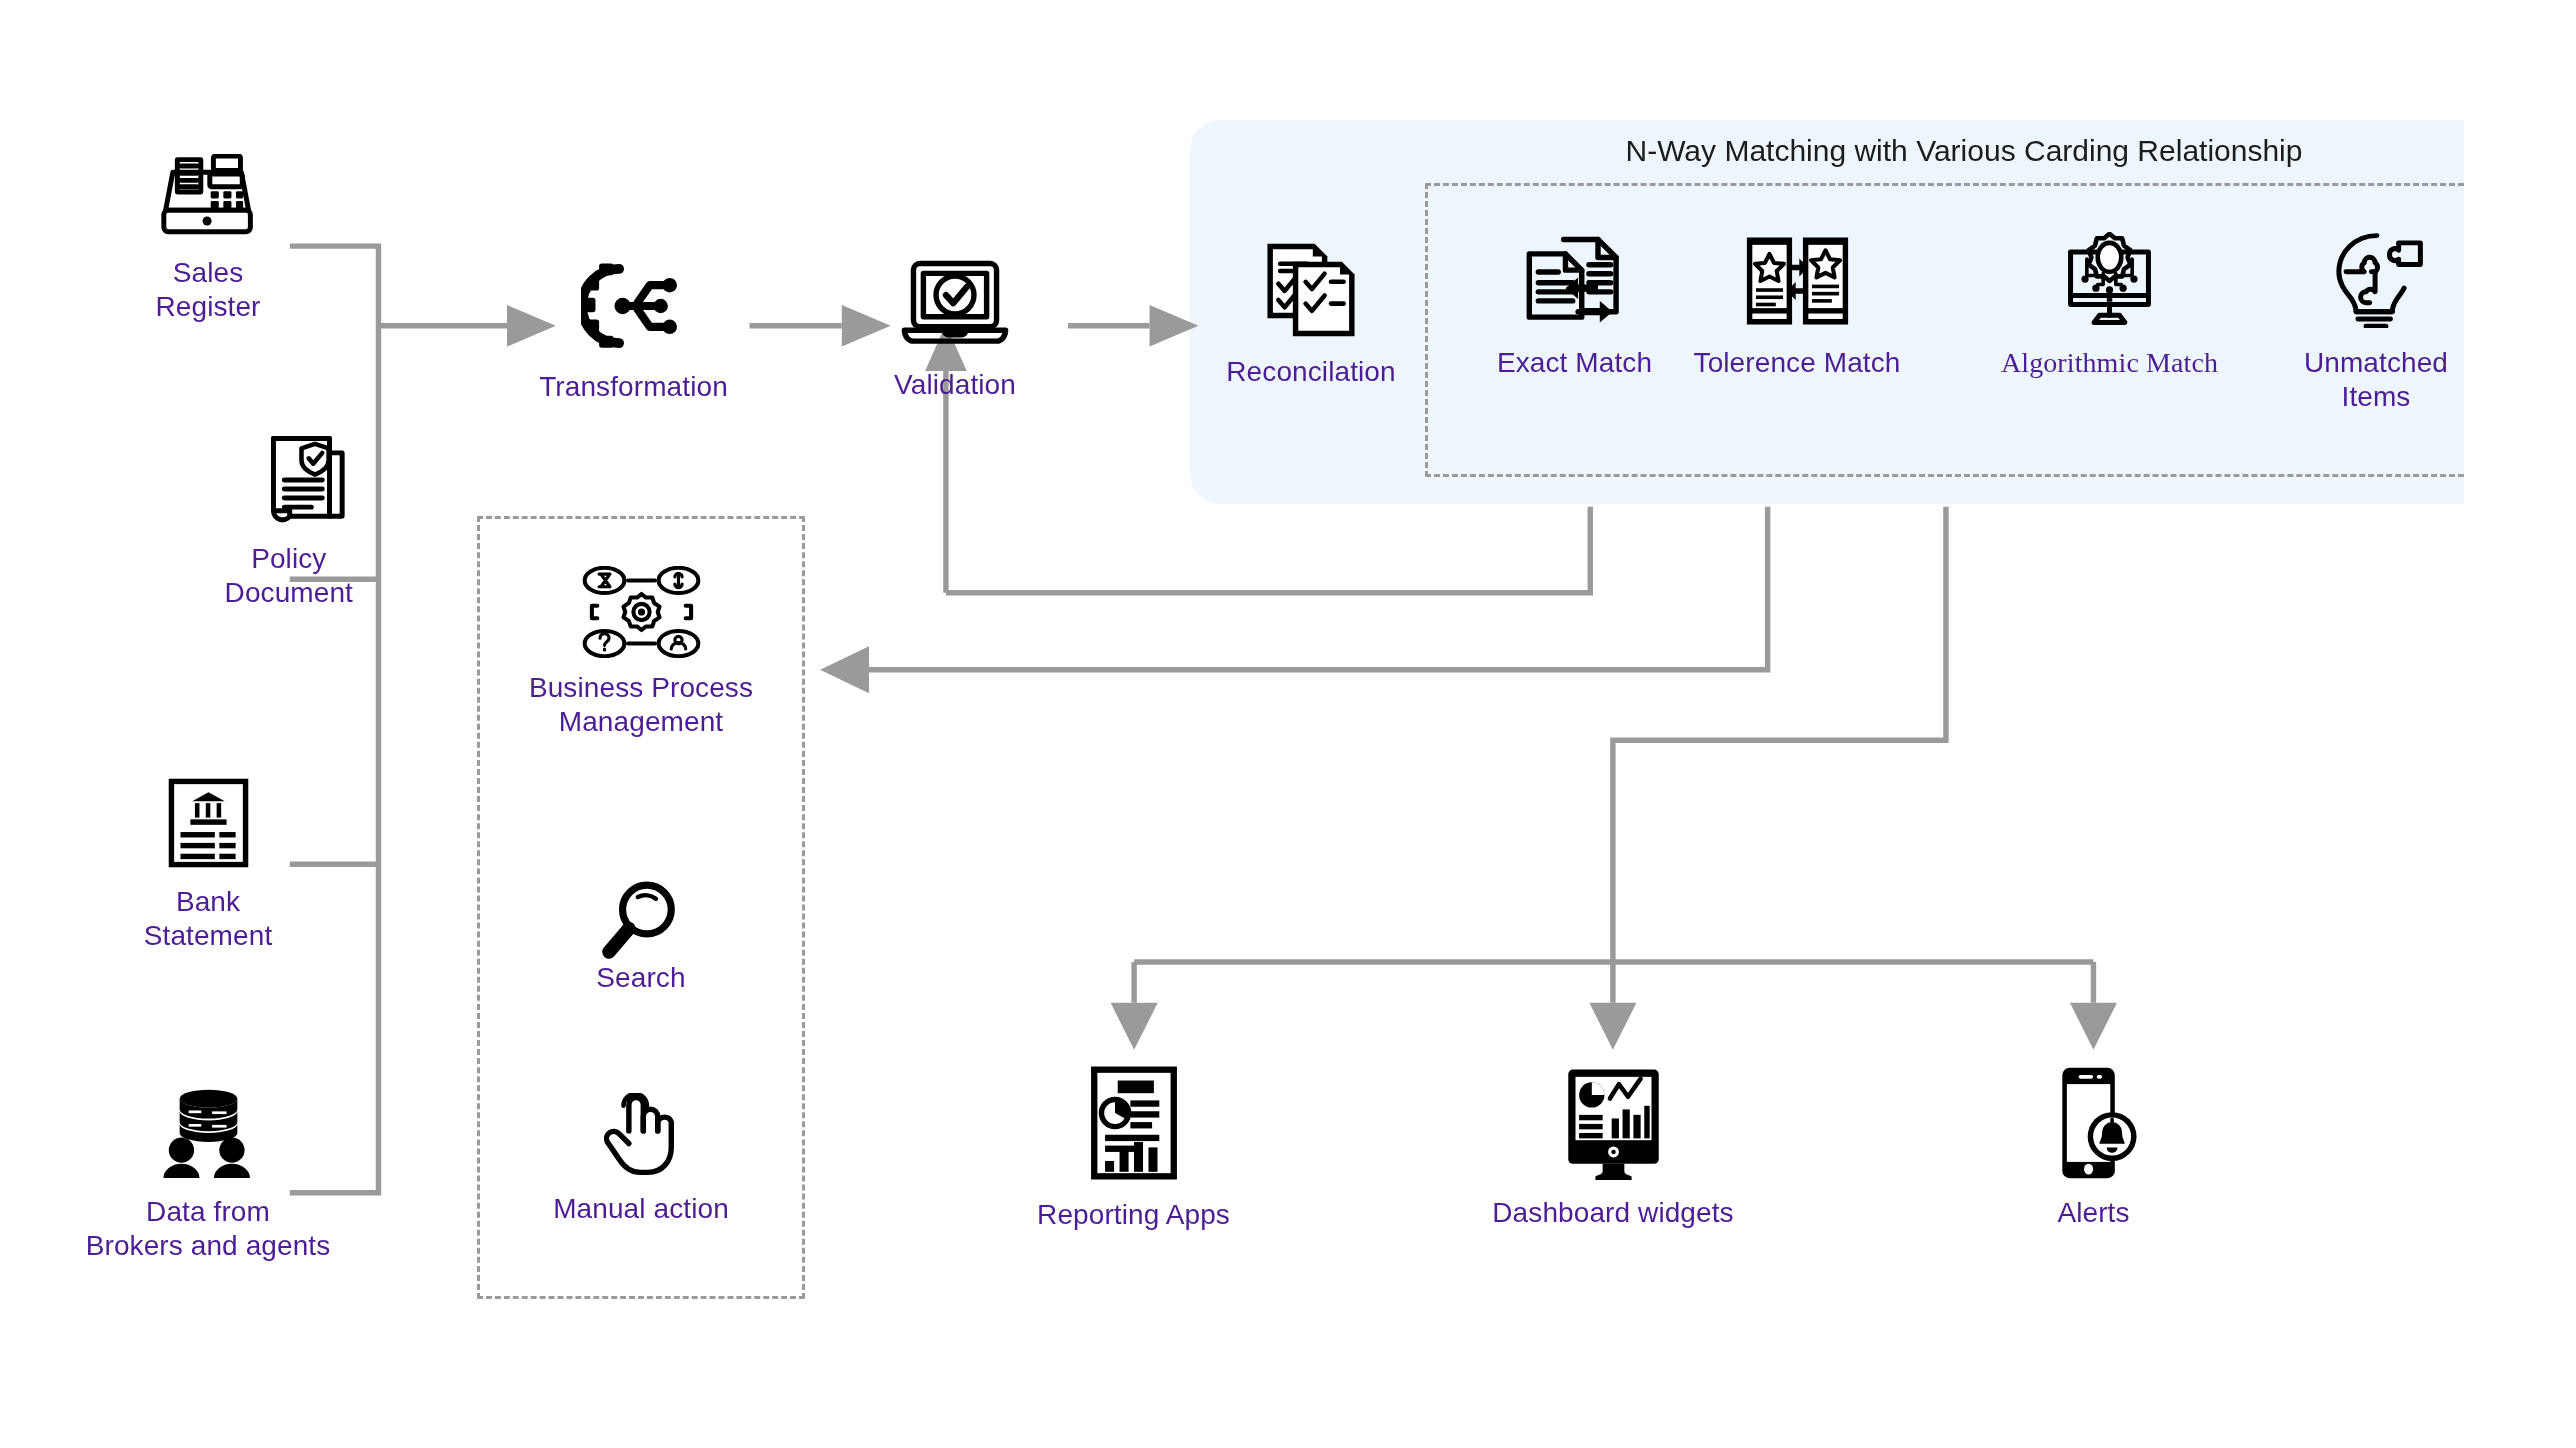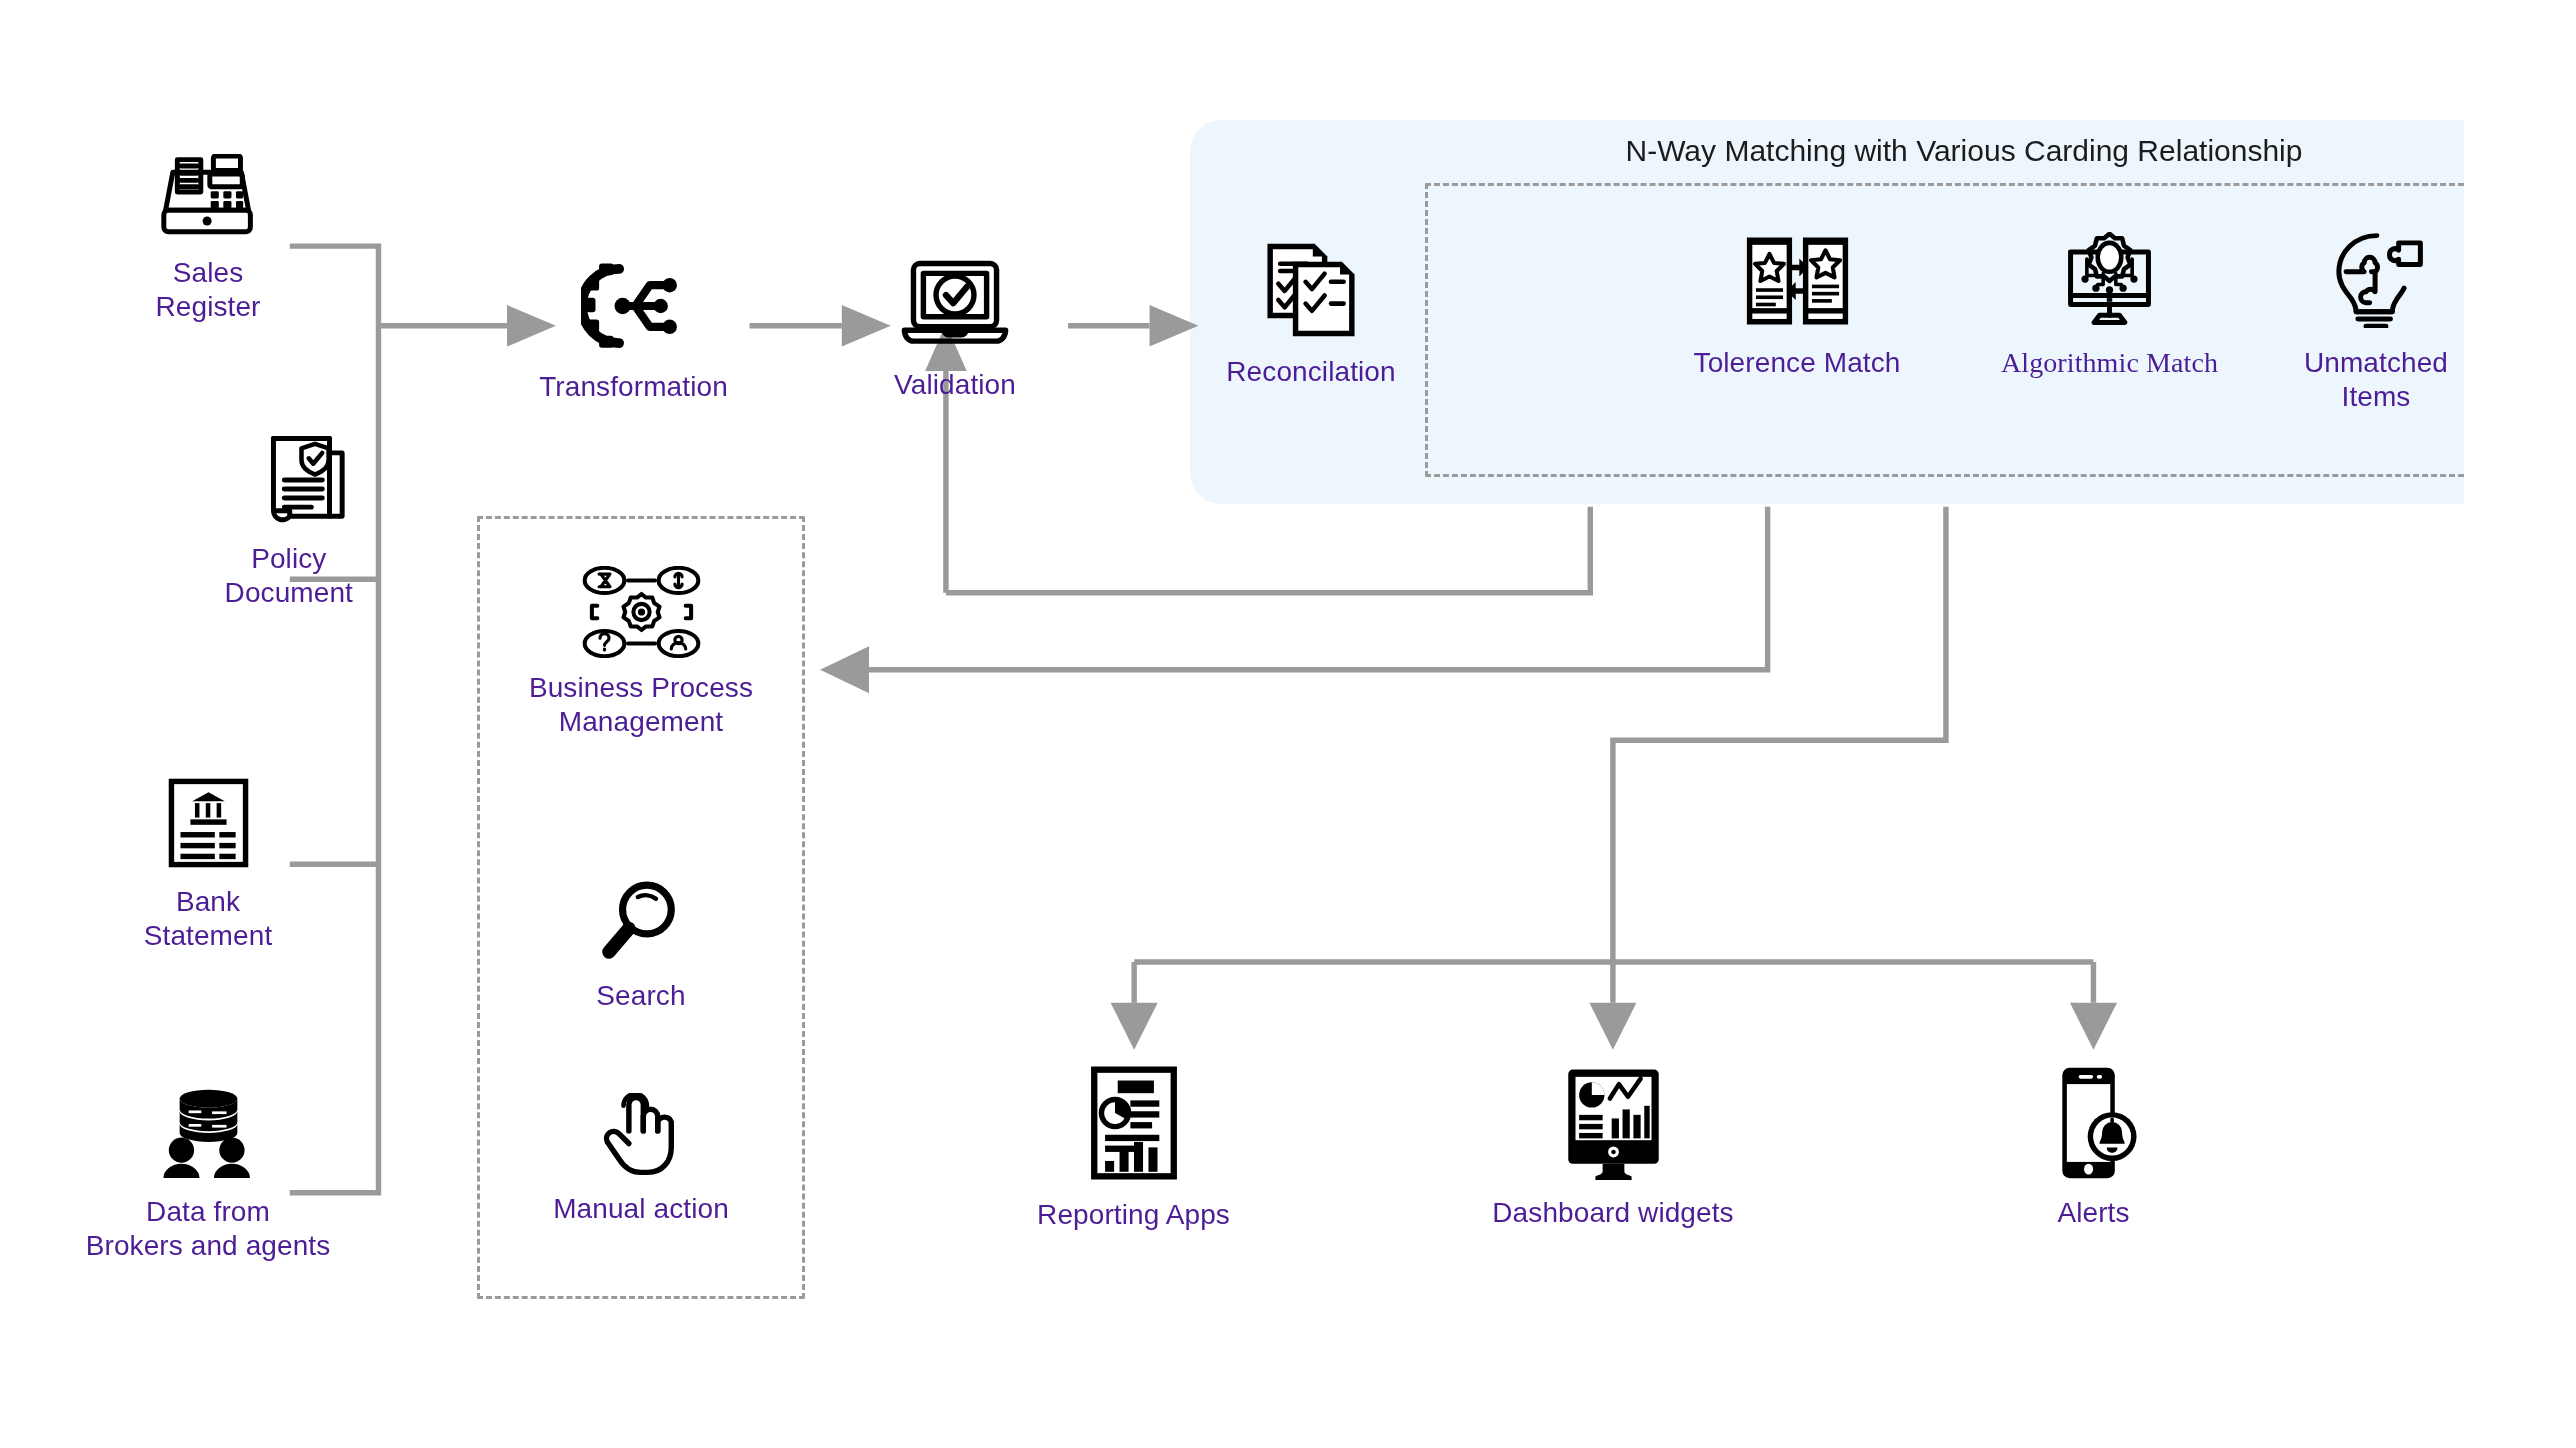--- a/index.html
+++ b/index.html
@@ -285,20 +285,39 @@
           <path d="M48 46 l7 8 l14 -17"></path>
           <path d="M76 46 H90"></path>
           <path d="M48 70 l7 8 l14 -17"></path>
           <path d="M76 70 H90"></path>
         </g>
       </svg>
     </div>
     <div class="caption cap-md" style="margin-top:14.5px;">Reconcilation</div>
   </div>
 
+  <div class="node" style="left:1457px;top:234px;width:235px;">
+    <div class="glyph">
+      <svg width="105" height="94" viewBox="0 0 116 104" xmlns="http://www.w3.org/2000/svg">
+        <g fill="none" stroke="#000" stroke-width="6" stroke-linejoin="round" stroke-linecap="round">
+          <path d="M46 6 h38 l20 20 v60 h-42"></path>
+          <path d="M84 6 v20 h20"></path>
+          <path d="M74 34 H98 M74 44 H98 M74 54 H98 M74 64 H98"></path>
+          <path d="M8 22 h40 l18 18 v52 h-58 Z"></path>
+          <path d="M48 22 v18 h18"></path>
+          <path d="M18 42 H40 M18 54 H56 M18 64 H56 M18 74 H56"></path>
+        </g>
+        <g fill="#000">
+          <path d="M84 56 H62 l0 -8 l-14 12 l14 12 l0 -8 H84 Z"></path>
+          <path d="M64 82 H86 l0 -8 l14 12 l-14 12 l0 -8 H64 Z"></path>
+        </g>
+      </svg>
+    </div>
+    <div class="caption" style="margin-top:18px;">Exact Match</div>
+  </div>
 
   <div class="node" style="left:1661px;top:234px;width:272px;">
     <div class="glyph">
       <svg width="109" height="94" viewBox="0 0 120 104" xmlns="http://www.w3.org/2000/svg">
         <g fill="#000">
           <path d="M4 4 h50 v96 h-50 Z"></path>
           <path d="M66 4 h50 v96 h-50 Z"></path>
         </g>
         <g fill="#fff">
           <rect x="10" y="12" width="38" height="70"></rect>
@@ -409,21 +428,21 @@
   </div>
 
   <div class="node" style="left:543px;top:878px;width:196px;">
     <div class="glyph">
       <svg width="83" height="83" viewBox="0 0 92 92" xmlns="http://www.w3.org/2000/svg">
         <circle cx="52" cy="35" r="27" fill="none" stroke="#000" stroke-width="8"></circle>
         <path d="M42 21 a18 16 0 0 1 20 2" fill="none" stroke="#000" stroke-width="5" stroke-linecap="round"></path>
         <path d="M32 56 L10 82" fill="none" stroke="#000" stroke-width="15" stroke-linecap="round"></path>
       </svg>
     </div>
-    <div class="caption cap-md" style="margin-top:18px;">Search</div>
+    <div class="caption cap-md" style="margin-top:0;">Search</div>
   </div>
 
   <div class="node" style="left:507px;top:1093px;width:268px;">
     <div class="glyph">
       <svg width="85" height="83" viewBox="0 0 94 92" xmlns="http://www.w3.org/2000/svg">
         <g fill="none" stroke="#000" stroke-width="6" stroke-linejoin="round" stroke-linecap="round">
           <path d="M33 42 V13 a8 8 0 0 1 16 0 v29"></path>
           <path d="M49 42 V26 a8 8 0 0 1 16 0 v16"></path>
           <path d="M65 42 V32 a8 8 0 0 1 15 0 v28 c0 16 -10 28 -26 28 h-8 c-12 0 -19 -7 -24 -15 L9 54 a8 8 0 0 1 13 -9 l11 11"></path>
           <path d="M27 14 a13 13 0 0 1 26 0" stroke-width="5"></path>

